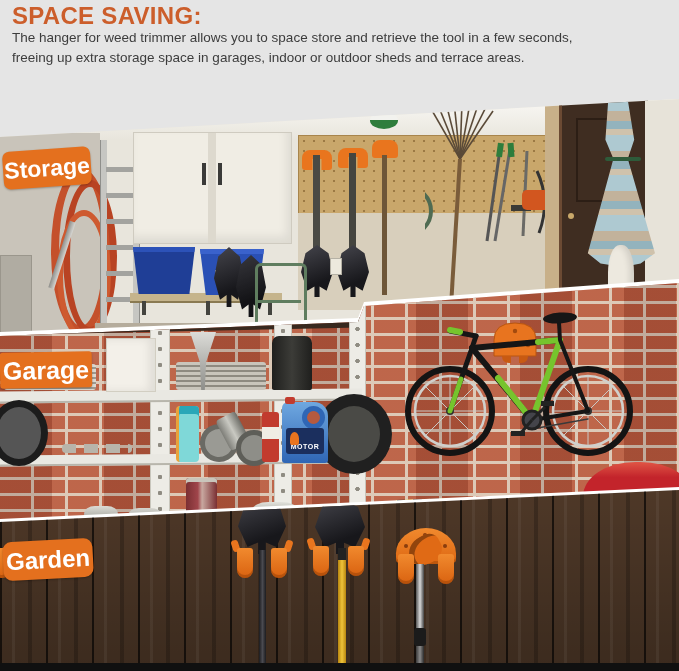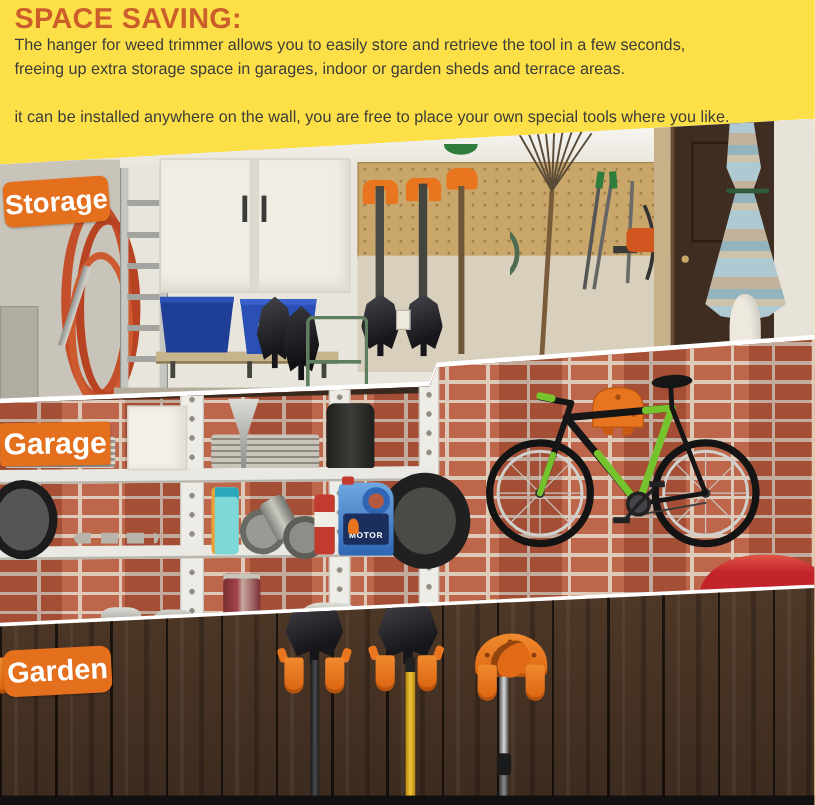--- a/index.html
+++ b/index.html
@@ -1,16 +1,16 @@
 <!DOCTYPE html>
 <html><head>
 <meta charset="utf-8">
 <style>
   html,body{margin:0;padding:0;background:#fff;}
-  .page{position:relative;width:679px;height:671px;overflow:hidden;background:#fde047;
+  .page{position:relative;width:679px;height:671px;overflow:hidden;background:#e5e5e5;
         font-family:"Liberation Sans",sans-serif;}
   .abs{position:absolute;}
   
   .hdr-title{left:12px;top:2px;font-size:24px;font-weight:bold;color:#CC5E2B;letter-spacing:.3px;}
   .hdr-line{left:12px;font-size:13.5px;color:#3C3C3C;white-space:nowrap;}
   
   .badge{background:#E4701E;color:#fff;font-weight:bold;display:flex;align-items:center;
          justify-content:center;box-shadow:0 1px 2px rgba(0,0,0,.25);}
   
   .scene{left:0;width:679px;overflow:hidden;}
@@ -33,23 +33,22 @@
   .blade{background:linear-gradient(160deg,#45454c,#17171b 70%);
          clip-path:polygon(50% 0,86% 16%,100% 52%,80% 88%,58% 80%,58% 100%,42% 100%,42% 80%,20% 88%,0 52%,14% 16%);}
   .lbl{color:#fff;font-weight:bold;text-align:center;}
 </style>
 </head>
 <body>
 
 <div class="page">
 
   <div class="abs hdr-title">SPACE SAVING:</div>
-  <div class="abs hdr-line" style="top:30px">The hanger for weed trimmer allows you to easily store and retrieve the tool in a few seconds,</div>
-  <div class="abs hdr-line" style="top:50px">freeing up extra storage space in garages, indoor or garden sheds and terrace areas.</div>
-  <div class="abs hdr-line" style="top:90px">it can be installed anywhere on the wall, you are free to place your own special tools where you like.</div>
+  <div class="abs hdr-line" style="top:30px">The hanger for weed trimmer allows you to space store and retrieve the tool in a few seconds,</div>
+  <div class="abs hdr-line" style="top:50px">freeing up extra storage space in garages, indoor or outdoor sheds and terrace areas.</div>
 
   <div class="abs scene" style="top:95px;height:250px;clip-path:polygon(0 42px,679px 4px,679px 250px,0 250px);background:#E8E5DC;">
 
     <div class="abs" style="left:0;top:0;width:679px;height:45px;background:linear-gradient(180deg,#FBFAF7,#E8E5DC);"></div>
 
     <div class="abs" style="left:0;top:38px;width:100px;height:212px;background:#C9C4BA;"></div>
     <div class="abs" style="left:0;top:160px;width:30px;height:90px;background:#B0ACA2;border:1px solid #9a968c;"></div>
 
     <div class="abs" style="left:45px;top:55px;width:64px;height:180px;">
       <div class="abs" style="left:6px;top:18px;width:44px;height:150px;border:8px solid #C4502B;border-radius:50%;"></div>

